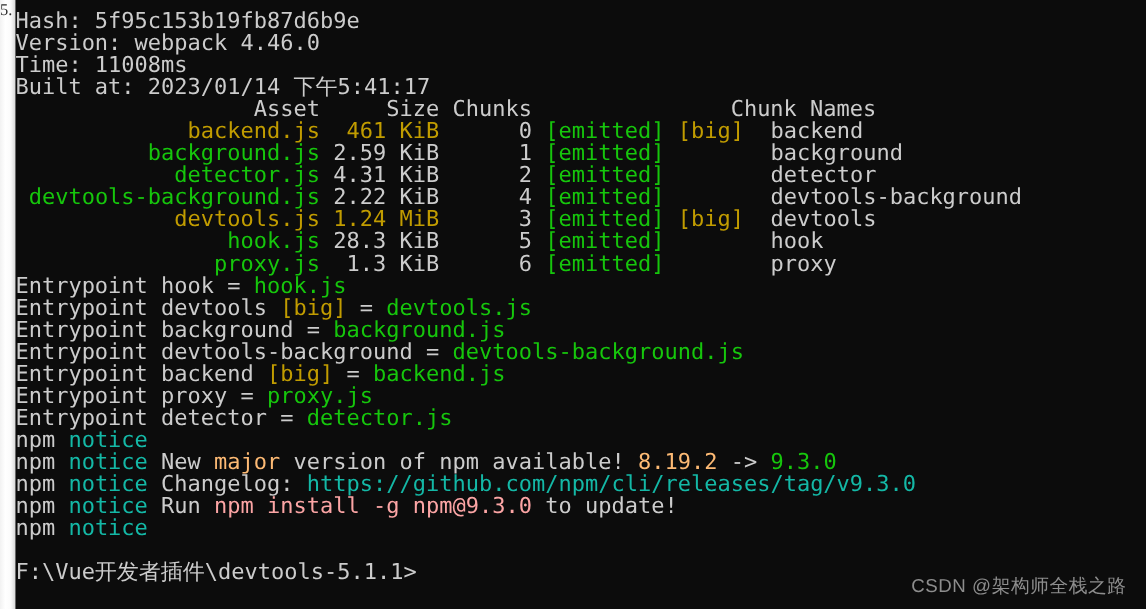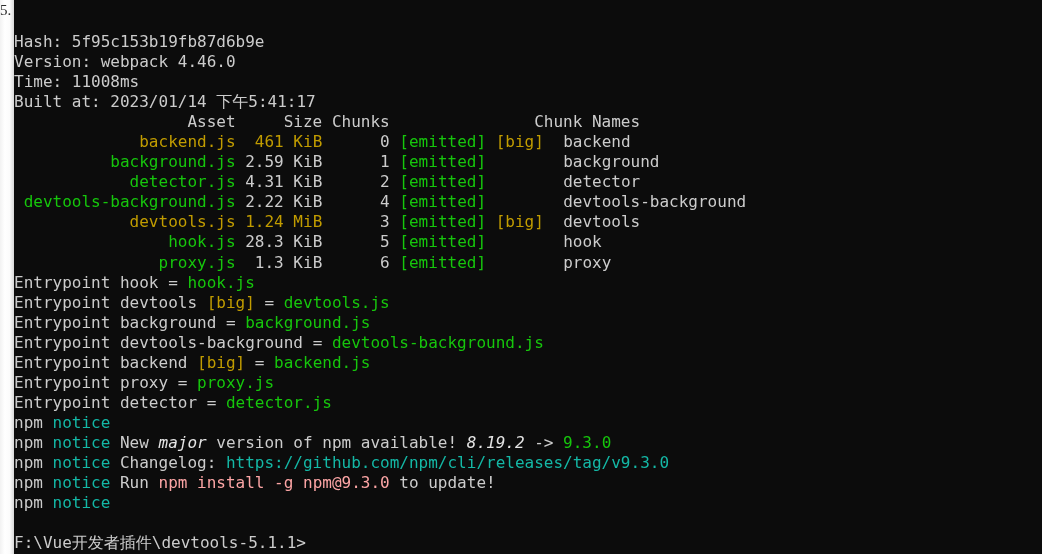--- a/index.html
+++ b/index.html
@@ -41,37 +41,36 @@
     width: 1028px; height: 554px;
     background: #0c0c0c;
     overflow: hidden;
   }
   #console {
     position: absolute;
     left: 0px;
     top: 8px;
     width: 1028px;
     font-family: "DejaVu Sans Mono", "Liberation Mono", monospace;
-    font-size: 16px;
+    font-size: 20px;
     line-height: 20.05px;
     letter-spacing: 0px;
     white-space: pre;
     color: #cccccc;
-    margin-top: 24px;
   }
   .line {
     height: 20.05px;
     white-space: pre;
   }
   .w   { color: #cccccc; }   
   .grn { color: #16c60c; text-align: right; }   
   .dgr { color: #fca5a5; }   
   .yel { color: #c19c00; }   
   .blu { color: #14b8a6; }   
-  .red { color: #e5e5e5; font-style: italic; }   
+  .red { color: #fdba74; }   
   
   #watermark {
     position: absolute;
     right: 18px;
     bottom: 10px;
     font-family: "Liberation Sans", sans-serif;
     font-size: 17px;
     color: #8d8d8d;
     letter-spacing: 0.5px;
     white-space: nowrap;
@@ -83,13 +82,14 @@
 <div id="screen">
 
   <div id="page-edge">
     <div id="page-edge-text">5.</div>
   </div>
 
   <div id="terminal">
     <div id="console"><div class="line"><span class="w">Hash: 5f95c153b19fb87d6b9e</span></div><div class="line"><span class="w">Version: webpack 4.46.0</span></div><div class="line"><span class="w">Time: 11008ms</span></div><div class="line"><span class="w">Built at: 2023/01/14 下午5:41:17</span></div><div class="line"><span class="w">                  Asset     Size Chunks               Chunk Names</span></div><div class="line"><span class="w">             </span><span class="yel">backend.js</span><span class="yel">  461 KiB</span><span class="w">      0</span><span class="w"> </span><span class="grn">[emitted]</span><span class="w"> </span><span class="yel">[big]</span><span class="w">  backend</span></div><div class="line"><span class="w">          </span><span class="grn">background.js</span><span class="w"> 2.59 KiB</span><span class="w">      1</span><span class="w"> </span><span class="grn">[emitted]</span><span class="w"> </span><span class="yel">     </span><span class="w">  background</span></div><div class="line"><span class="w">            </span><span class="grn">detector.js</span><span class="w"> 4.31 KiB</span><span class="w">      2</span><span class="w"> </span><span class="grn">[emitted]</span><span class="w"> </span><span class="yel">     </span><span class="w">  detector</span></div><div class="line"><span class="w"> </span><span class="grn">devtools-background.js</span><span class="w"> 2.22 KiB</span><span class="w">      4</span><span class="w"> </span><span class="grn">[emitted]</span><span class="w"> </span><span class="yel">     </span><span class="w">  devtools-background</span></div><div class="line"><span class="w">            </span><span class="yel">devtools.js</span><span class="yel"> 1.24 MiB</span><span class="w">      3</span><span class="w"> </span><span class="grn">[emitted]</span><span class="w"> </span><span class="yel">[big]</span><span class="w">  devtools</span></div><div class="line"><span class="w">                </span><span class="grn">hook.js</span><span class="w"> 28.3 KiB</span><span class="w">      5</span><span class="w"> </span><span class="grn">[emitted]</span><span class="w"> </span><span class="yel">     </span><span class="w">  hook</span></div><div class="line"><span class="w">               </span><span class="grn">proxy.js</span><span class="w">  1.3 KiB</span><span class="w">      6</span><span class="w"> </span><span class="grn">[emitted]</span><span class="w"> </span><span class="yel">     </span><span class="w">  proxy</span></div><div class="line"><span class="w">Entrypoint hook </span><span class="w">= </span><span class="grn">hook.js</span></div><div class="line"><span class="w">Entrypoint devtools </span><span class="yel">[big]</span><span class="w"> </span><span class="w">= </span><span class="grn">devtools.js</span></div><div class="line"><span class="w">Entrypoint background </span><span class="w">= </span><span class="grn">background.js</span></div><div class="line"><span class="w">Entrypoint devtools-background </span><span class="w">= </span><span class="grn">devtools-background.js</span></div><div class="line"><span class="w">Entrypoint backend </span><span class="yel">[big]</span><span class="w"> </span><span class="w">= </span><span class="grn">backend.js</span></div><div class="line"><span class="w">Entrypoint proxy </span><span class="w">= </span><span class="grn">proxy.js</span></div><div class="line"><span class="w">Entrypoint detector </span><span class="w">= </span><span class="grn">detector.js</span></div><div class="line"><span class="w">npm </span><span class="blu">notice</span></div><div class="line"><span class="w">npm </span><span class="blu">notice</span><span class="w"> New </span><span class="red">major</span><span class="w"> version of npm available! </span><span class="red">8.19.2</span><span class="w"> -&gt; </span><span class="grn">9.3.0</span></div><div class="line"><span class="w">npm </span><span class="blu">notice</span><span class="w"> Changelog: </span><span class="blu">https://github.com/npm/cli/releases/tag/v9.3.0</span></div><div class="line"><span class="w">npm </span><span class="blu">notice</span><span class="w"> Run </span><span class="dgr">npm install -g npm@9.3.0</span><span class="w"> to update!</span></div><div class="line"><span class="w">npm </span><span class="blu">notice</span></div><div class="line"><span class="w"></span></div><div class="line"><span class="w">F:\Vue开发者插件\devtools-5.1.1&gt;</span></div></div>
   </div>
 
+  <div id="watermark">CSDN @架构师全栈之路</div>
 </div>
 
 </body></html>

